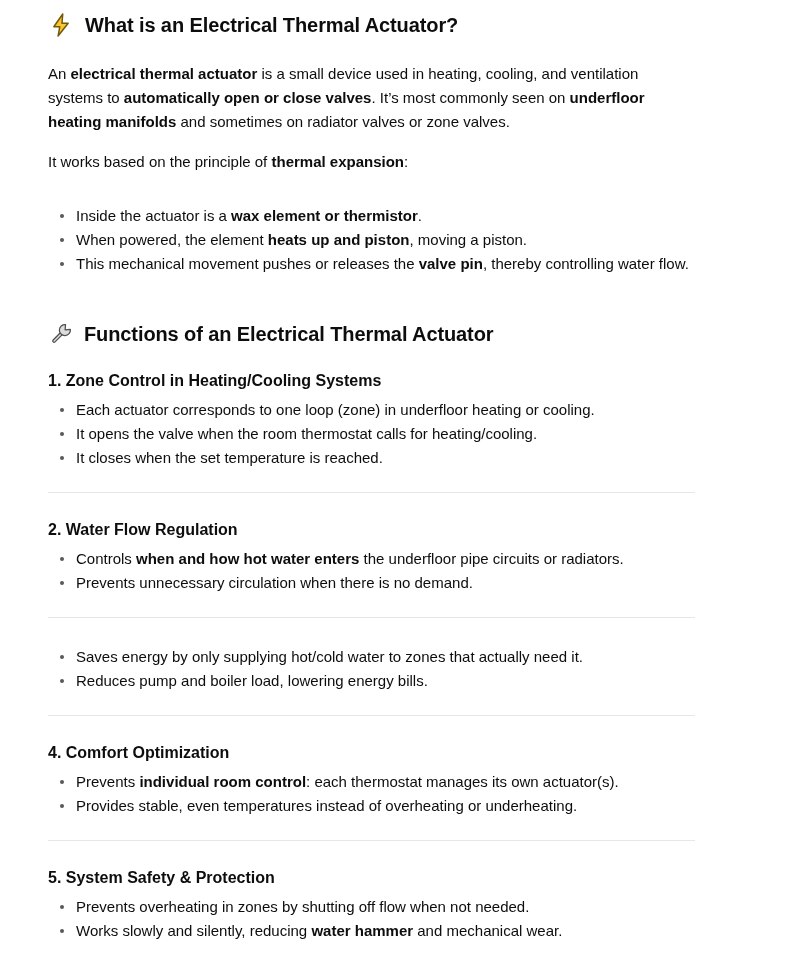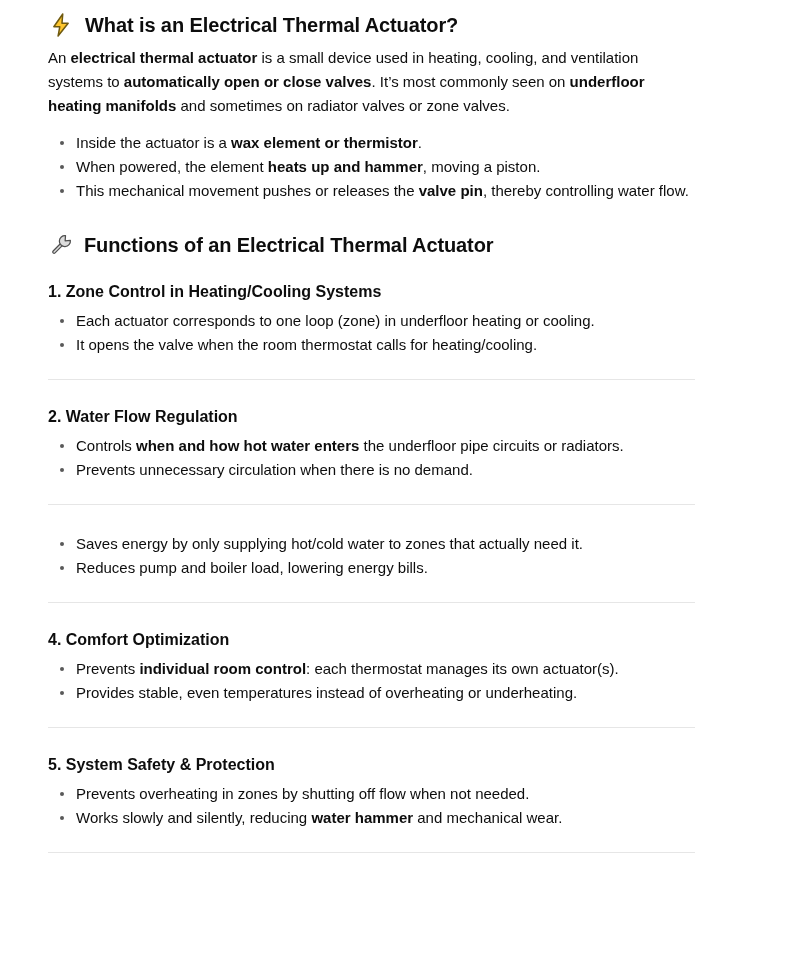--- a/index.html
+++ b/index.html
@@ -16,36 +16,36 @@
     display: flex;
     align-items: center;
     gap: 11px;
     font-size: 20px;
     line-height: 26px;
     font-weight: 700;
     margin: 0;
     letter-spacing: -0.1px;
   }
   h2 .hicon { flex: 0 0 auto; display: inline-flex; }
-  h2.func { margin-top: 29px; text-align: right; }
+  h2.func { margin-top: 45px; text-align: right; }
 
   .p { font-size: 15px; line-height: 24px; margin: 0; }
-  .p.lead { margin-top: 8px; }
+  .p.lead { margin-top: 24px; }
   .p.follow { margin-top: 16px; }
 
   b { font-weight: 700; }
 
   ul.bullets {
     list-style: none;
     margin: 0;
     padding: 0 0 0 28px;
     font-size: 15px;
     line-height: 24px;
   }
-  ul.bullets.intro-bullets { margin-top: 13px; }
+  ul.bullets.intro-bullets { margin-top: 30px; }
   ul.bullets li { position: relative; }
   ul.bullets li::before {
     content: "";
     position: absolute;
     left: -16px;
     top: 10px;
     width: 4px;
     height: 4px;
     border-radius: 50%;
     background: #595959;
@@ -74,24 +74,25 @@
     <span class="hicon">
       <svg width="26" height="26" viewBox="0 0 24 24" aria-hidden="true">
         <polygon points="13.6,1.8 5.4,13.6 10.9,13.6 9.3,22.2 18.6,10.4 12.9,10.4" fill="#fec62e" stroke="#6f5a10" stroke-width="1.4" stroke-linejoin="round"></polygon>
       </svg>
     </span>
     <span>What is an Electrical Thermal Actuator?</span>
   </h2>
 
   <p class="p lead"><span>An </span><b>electrical thermal actuator</b><span> is a small device used in heating, cooling, and ventilation systems to </span><b>automatically open or close valves</b><span>. It’s most commonly seen on </span><b>underfloor heating manifolds</b><span> and sometimes on radiator valves or zone valves.</span></p>
 
+  <p class="p follow"><span>It works based on the principle of </span><b>thermal expansion</b><span>:</span></p>
 
   <ul class="bullets intro-bullets">
     <li><span>Inside the actuator is a </span><b>wax element or thermistor</b><span>.</span></li>
-    <li><span>When powered, the element </span><b>heats up and hammer</b><span>, moving a piston.</span></li>
+    <li><span>When powered, the element </span><b>heats up and piston</b><span>, moving a piston.</span></li>
     <li><span>This mechanical movement pushes or releases the </span><b>valve pin</b><span>, thereby controlling water flow.</span></li>
   </ul>
 
   <h2 class="func">
     <span class="hicon">
       <svg width="25" height="25" viewBox="0 0 24 24" aria-hidden="true">
         <g transform="rotate(45 12 12)" fill="#dcdcdc" stroke="#4f4f4f" stroke-width="1.2" stroke-linejoin="round">
           <rect x="10.7" y="9.6" width="2.6" height="12.4" rx="1.3"></rect>
           <path d="M8.7 1.9 L12 5.7 L15.3 1.9 A5.3 5.3 0 1 1 8.7 1.9 Z"></path>
         </g>
@@ -99,20 +100,21 @@
     </span>
     <span>Functions of an Electrical Thermal Actuator</span>
   </h2>
 
   <div class="sections">
   <section class="topic">
     <h3>1. Zone Control in Heating/Cooling Systems</h3>
     <ul class="bullets">
           <li><span>Each actuator corresponds to one loop (zone) in underfloor heating or cooling.</span></li>
           <li><span>It opens the valve when the room thermostat calls for heating/cooling.</span></li>
+          <li><span>It closes when the set temperature is reached.</span></li>
         </ul>
   </section>
 <hr>
   <section class="topic">
     <h3>2. Water Flow Regulation</h3>
     <ul class="bullets">
           <li><span>Controls </span><b>when and how hot water enters</b><span> the underfloor pipe circuits or radiators.</span></li>
           <li><span>Prevents unnecessary circulation when there is no demand.</span></li>
         </ul>
   </section>

